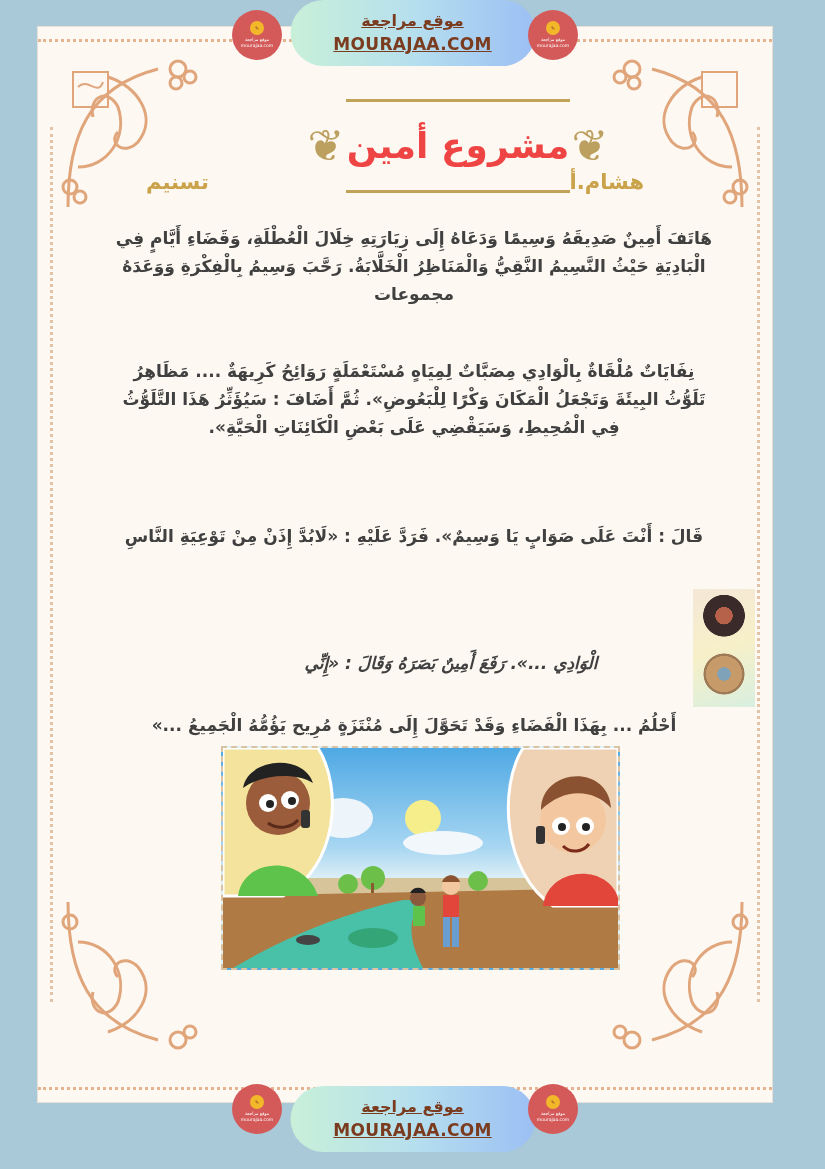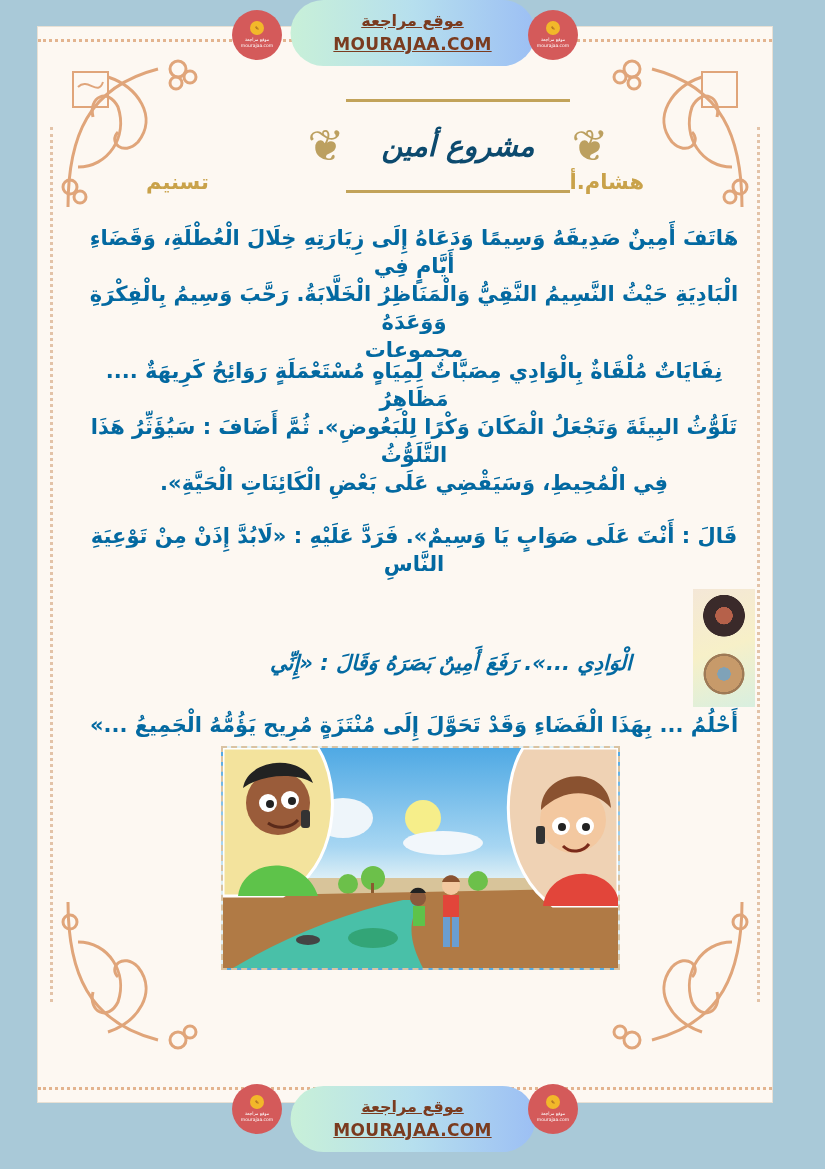--- a/index.html
+++ b/index.html
@@ -72,37 +72,37 @@
       content: ""; position: absolute; left: 40px; right: 40px; top: 8px; bottom: 8px;
       border-top: 3px solid #c2a35a; border-bottom: 3px solid #c2a35a;
     }
     .title-frame .scroll-left, .title-frame .scroll-right {
       position: absolute; top: 20px; width: 40px; height: 70px;
       color: #bca060; font-size: 44px; line-height: 70px; text-align: center;
     }
     .title-frame .scroll-left { left: 0; }
     .title-frame .scroll-right { right: 0; }
     .title-line {
-      font-family: "DejaVu Sans", sans-serif; font-weight: bold; font-size: 29px;
-      color: #0c4a6e; direction: rtl; line-height: 38px; position: relative; font-style: italic;
+      font-family: "DejaVu Sans", sans-serif; font-weight: bold; font-size: 36px;
+      color: #ef4444; direction: rtl; line-height: 38px; position: relative;
     }
     .author {
       position: absolute; top: 143px; font-size: 21px; font-weight: bold;
       color: #c9a24a; direction: rtl;
       font-family: "DejaVu Sans", sans-serif;
     }
     .author.right { right: 128px; }
     .author.left { left: 108px; }
 
     
     .story {
       position: absolute; left: 38px; right: 20px;
       direction: rtl; text-align: center;
       font-family: "DejaVu Sans", sans-serif; font-weight: bold;
-      font-size: 21px; line-height: 28px; color: #0369a1;
+      font-size: 17px; line-height: 28px; color: #404040;
     }
     .story p { margin: 0; }
     .p1 { top: 197px; }
     .p2 { top: 330px; }
     .p3 { top: 495px; }
     .p4 { top: 622px; left: 132px; right: 40px; font-style: italic; }
     .p5 { top: 684px; left: 38px; right: 20px; }
 
     .stickers {
       position: absolute; left: 655px; top: 562px; width: 62px; height: 118px;

